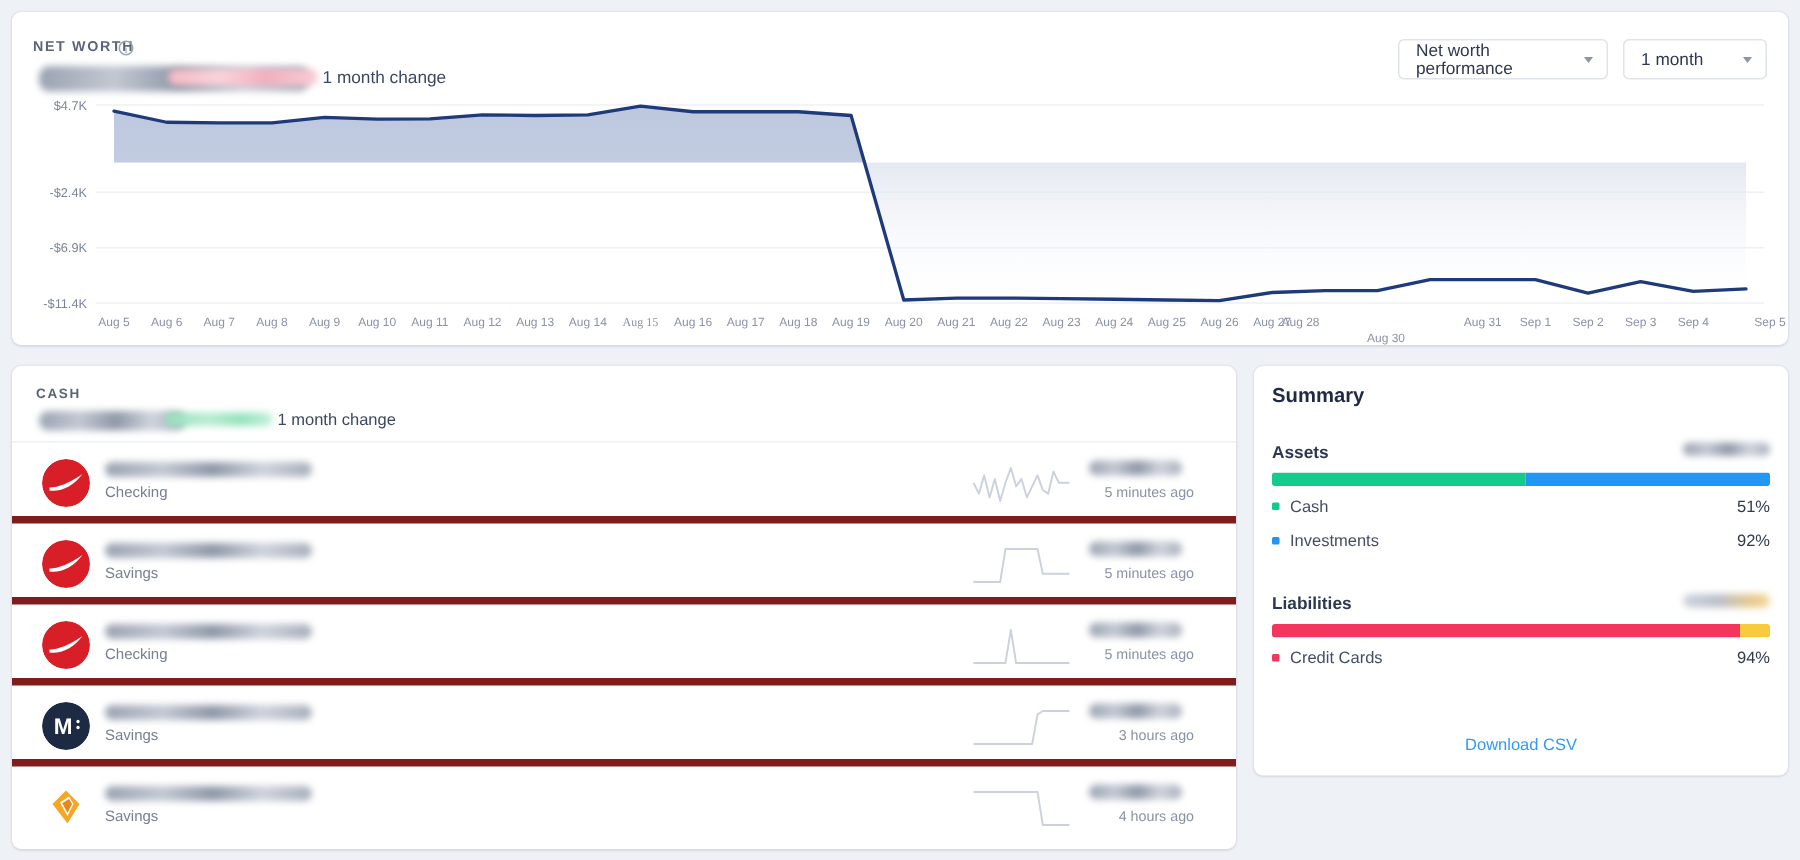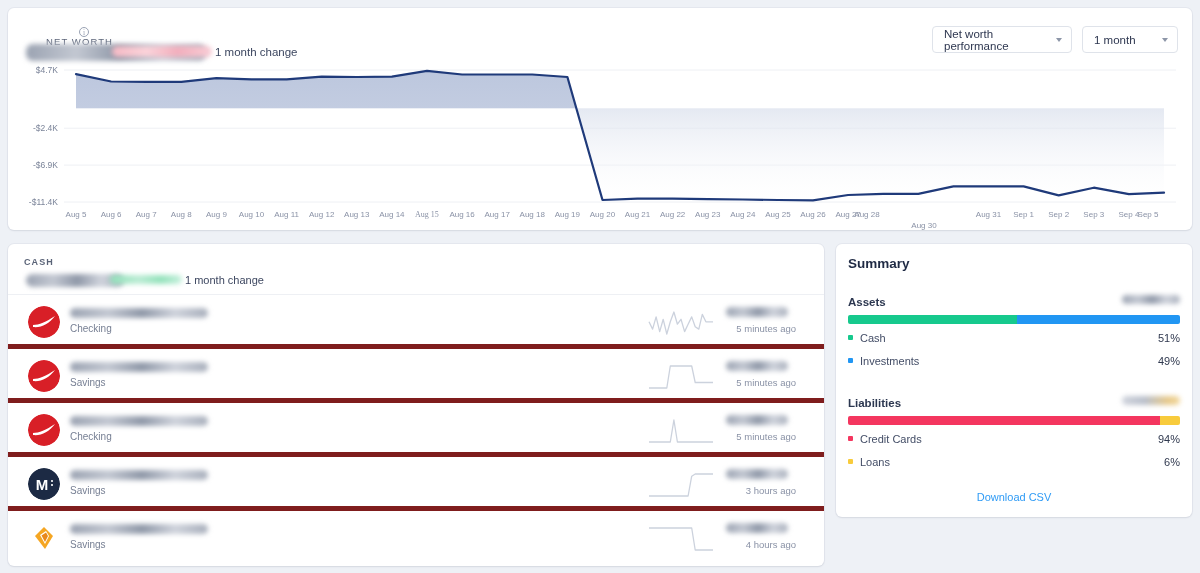--- a/index.html
+++ b/index.html
@@ -33,24 +33,23 @@
     background: linear-gradient(95deg,#f6b9c4 0%,#fbd3da 35%,#f3aebc 65%,#f9cdd6 100%);
   }
   .redact.gold {
     background: linear-gradient(95deg,#cfd3dc 0%,#b9bfcb 40%,#e7c98a 78%,#f2d79a 100%);
   }
 
   
   .nw-card { position: absolute; left: 8px; top: 8px; width: 1184px; height: 222px; }
 
   .nw-label {
-    position: absolute; left: 14px; top: 28px;
-    font-size: 9.5px; letter-spacing: 1.1px; font-weight: 400;
+    position: absolute; left: 14px; top: 18px;
+    font-size: 9.5px; letter-spacing: 1.1px; font-weight: 700;
     color: #5b6478;
-    margin-left: 24px;
   }
   .info-icon {
     position: absolute; left: 71px; top: 19px;
     width: 10px; height: 10px; border-radius: 50%;
     border: 1px solid #9aa3b4;
     font-size: 7.5px; line-height: 9px; text-align: center;
     color: #9aa3b4; font-family: "Liberation Serif", serif;
   }
   .nw-amount {
     position: absolute; left: 18px; top: 36px;
@@ -234,21 +233,21 @@
           <span style="left: 749.032px;">Aug 26</span>
           <span style="left: 784.129px;">Aug 27</span>
           <span style="left: 771px; margin-left: 32px;">Aug 28</span>
           <span style="left: 854.323px; margin-top: 36px;">Aug 29</span>
           <span style="left: 860px; margin-top: 11px;">Aug 30</span>
           <span style="left: 924.516px;">Aug 31</span>
           <span style="left: 959.613px;">Sep 1</span>
           <span style="left: 994.71px;">Sep 2</span>
           <span style="left: 1029.81px;">Sep 3</span>
           <span style="left: 1064.9px;">Sep 4</span>
-          <span style="left: 1068px; padding-left: 32px;">Sep 5</span>
+          <span style="left: 1100px; padding-left: 32px;">Sep 5</span>
         </div>
     </div>
   </div>
 
   <div class="card cash-card">
     <div class="cash-head">
       <div class="cash-label">CASH</div>
       <span class="redact cash-amount"></span>
       <span class="redact green cash-change-blob"></span>
       <div class="cash-change-text">1 month change</div>
@@ -347,39 +346,34 @@
           <span style="width:49.00%;background:#2196f3"></span>
         </div>
        <div class="legend-row">
                    <span class="dot" style="background:#16c98d"></span>
                    <span>Cash</span>
                    <span class="pct">51%</span>
                  </div>
         <div class="legend-row">
                    <span class="dot" style="background:#2196f3"></span>
                    <span>Investments</span>
-                   <span class="pct">49%</span>
+                   <span class="pct">92%</span>
                  </div>
       </div>
     <div class="sum-sec sec-liab" id="sec-1">
         <div class="sec-head">
          <span class="sec-name">Liabilities</span>
          <span class="redact gold sec-total"></span>
        </div>
        <div class="bar">
           <span style="width:94.00%;background:#f4365f"></span>
           <span style="width:6.00%;background:#f8cb3c"></span>
         </div>
        <div class="legend-row">
                    <span class="dot" style="background:#f4365f"></span>
                    <span>Credit Cards</span>
                    <span class="pct">94%</span>
                  </div>
-        <div class="legend-row">
-                   <span class="dot" style="background:#f8cb3c"></span>
-                   <span>Loans</span>
-                   <span class="pct">6%</span>
-                 </div>
       </div>
     <div class="dl-link">Download CSV</div>
   </div>
 
 </div>
 
 </body></html>

